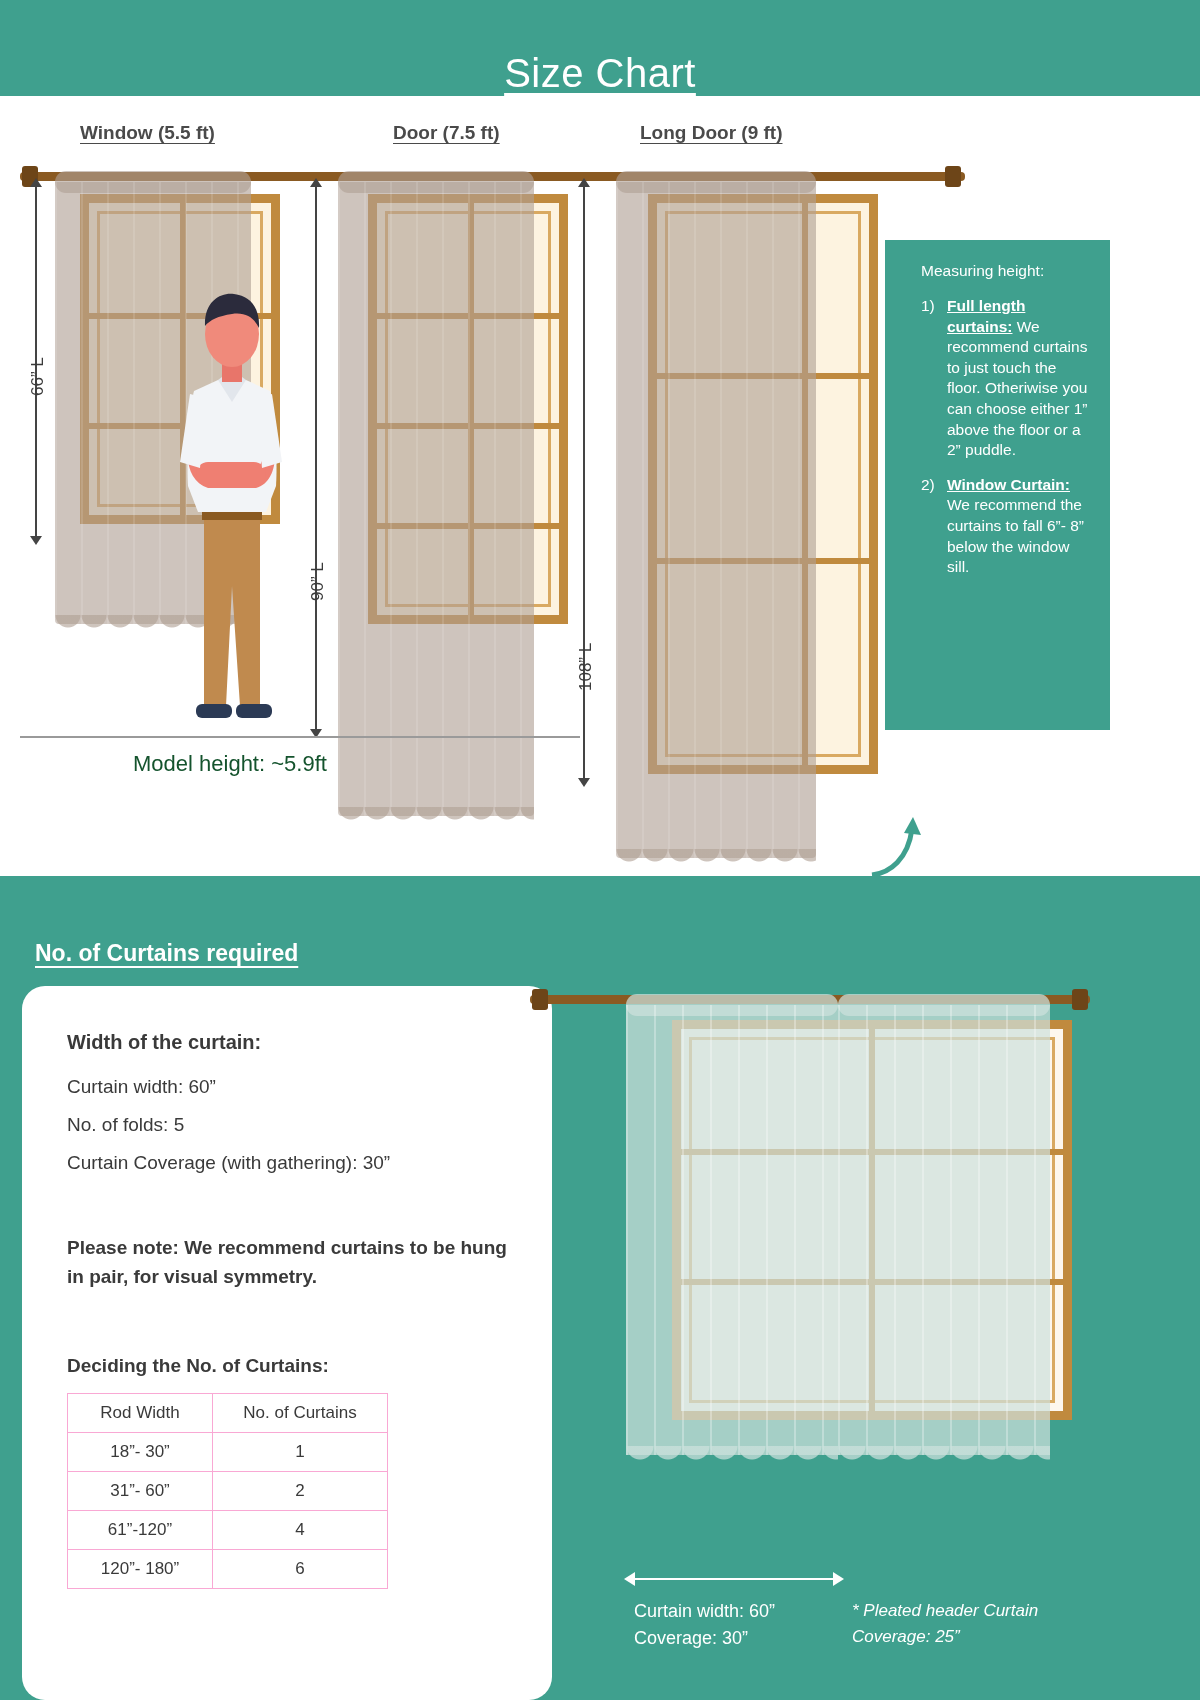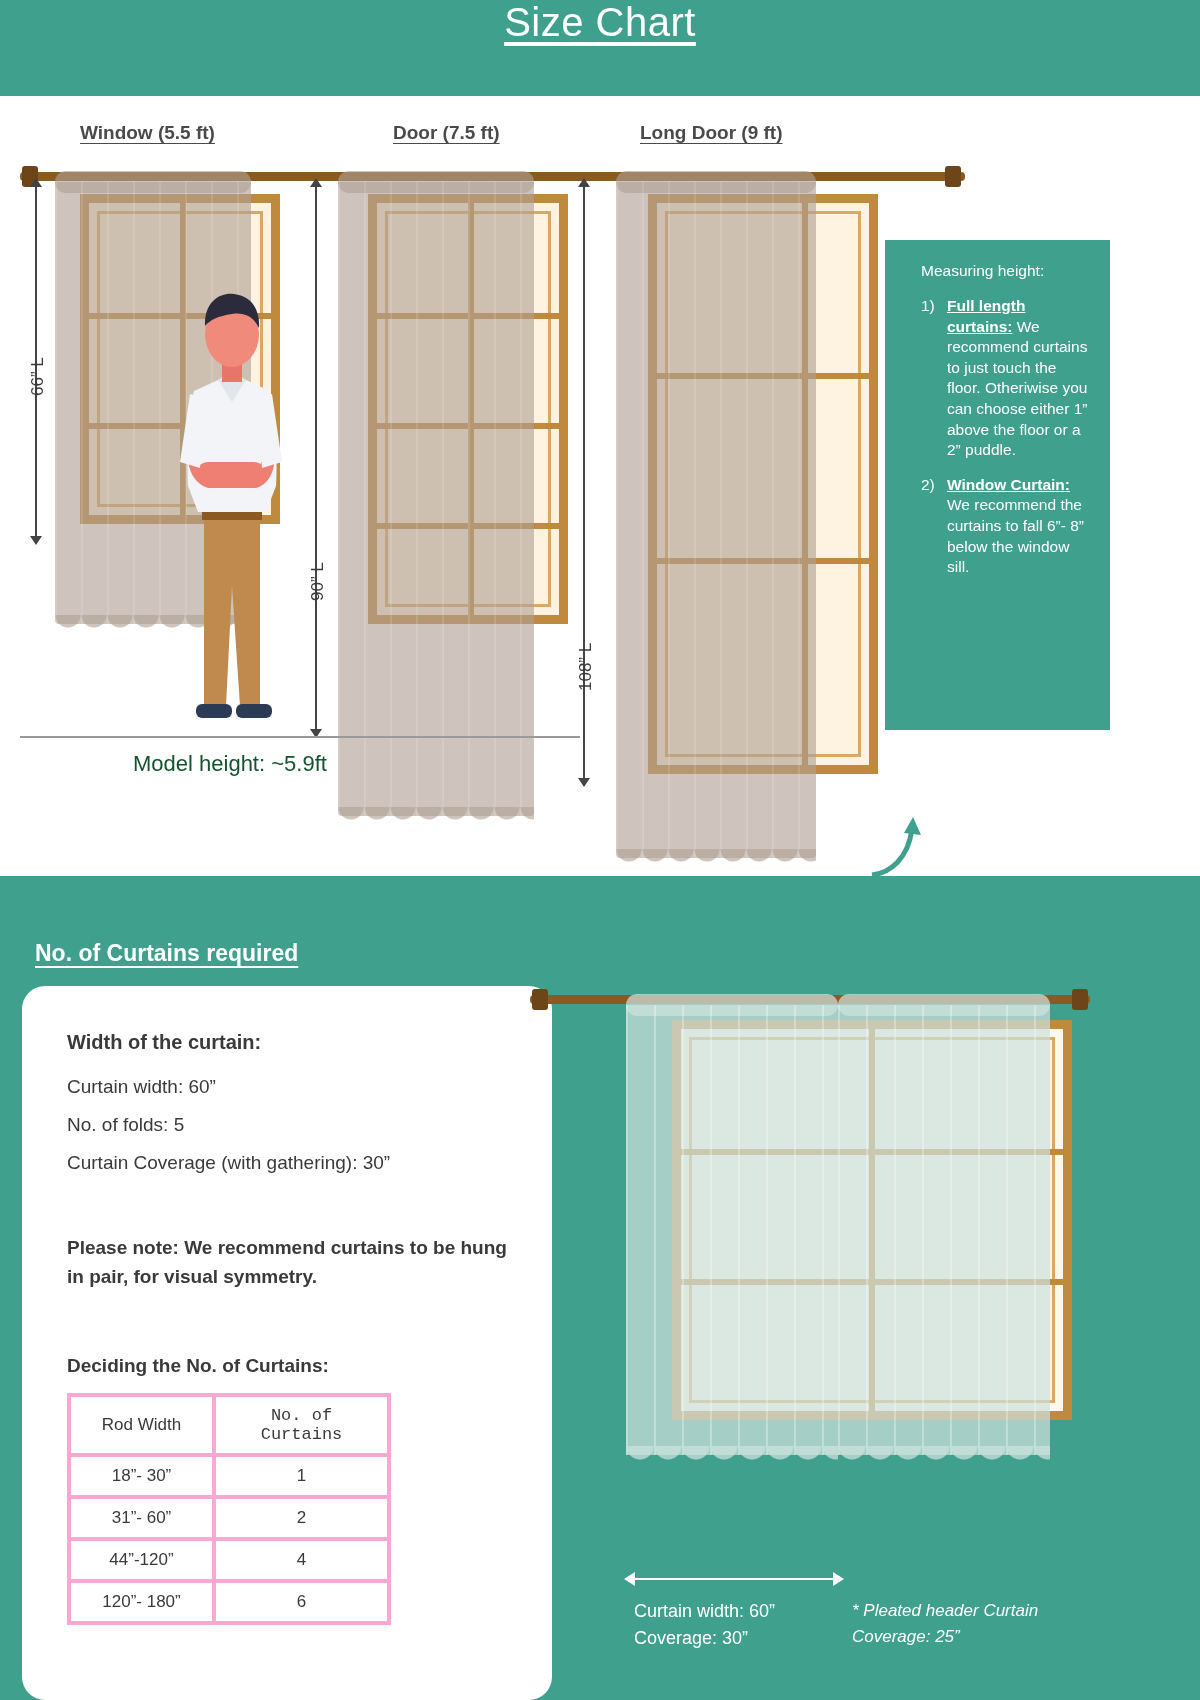--- a/index.html
+++ b/index.html
@@ -10,21 +10,21 @@
     background:#ffffff;
     position:relative;
     overflow:hidden;
   }
   .page { position:relative; width:1200px; height:1700px; }
 
   
   .header {
     position:absolute; left:0; top:0; width:1200px; height:96px;
     background:#3fa08e;
-    display:flex; align-items:flex-start; justify-content:center;
+    display:flex; align-items:flex-end; justify-content:center;
   }
   .header h1 {
     margin:0;
     font-size:40px; font-weight:400; color:#ffffff;
     text-decoration:underline; text-underline-offset:6px;
     letter-spacing:.5px;
   }
 
   
   .top-panel {
@@ -144,28 +144,28 @@
     padding:45px 45px 0 45px;
     border-radius:23px;
   }
   .white-card h3 { margin:0 0 22px 0; font-size:20px; font-weight:bold; color:#3a3a3a; }
   .white-card p  { margin:0 0 16px 0; font-size:19px; color:#3a3a3a; }
   .note { margin-top:60px; font-size:19px; font-weight:bold; color:#3a3a3a; line-height:1.5; }
   .sub-head { margin-top:64px; font-size:19px; font-weight:bold; color:#3a3a3a; }
 
   table.rod-table { border-collapse:collapse; margin-top:16px; }
   table.rod-table td, table.rod-table th {
-    border:4px solid #f9a8d4;
+    border:1px solid #f9a8d4;
     padding:9px 12px;
     font-size:17px; font-weight:normal; color:#3a3a3a;
     text-align:center;
   }
   table.rod-table th { font-weight:normal; }
   table.rod-table .c1 { width:145px; }
-  table.rod-table .c2 { width:175px;font-family:Liberation Mono, monospace; }
+  table.rod-table .c2 { width:175px; }
 
   
   .rod2 { position:absolute; left:530px; top:995px; width:560px; height:9px; background:#8a5a22; border-radius:4px; }
   #rod2-cap-left  { position:absolute; left:532px; top:989px; width:16px; height:21px; background:#6d4518; border-radius:3px; }
   #rod2-cap-right { position:absolute; left:1072px; top:989px; width:16px; height:21px; background:#6d4518; border-radius:3px; }
 
   #frame-bottom {
     position:absolute; left:672px; top:1020px; width:400px; height:400px;
     border:9px solid #c08a3e; background:#fdf7ee;
   }
@@ -343,21 +343,21 @@
         <tbody>
           <tr>
             <td>18”- 30”</td>
             <td>1</td>
           </tr>
           <tr>
             <td>31”- 60”</td>
             <td>2</td>
           </tr>
           <tr>
-            <td>44”-120”</td>
+            <td>61”-120”</td>
             <td>4</td>
           </tr>
           <tr>
             <td>120”- 180”</td>
             <td>6</td>
           </tr>
         </tbody>
       </table>
     </div>
   </div>

